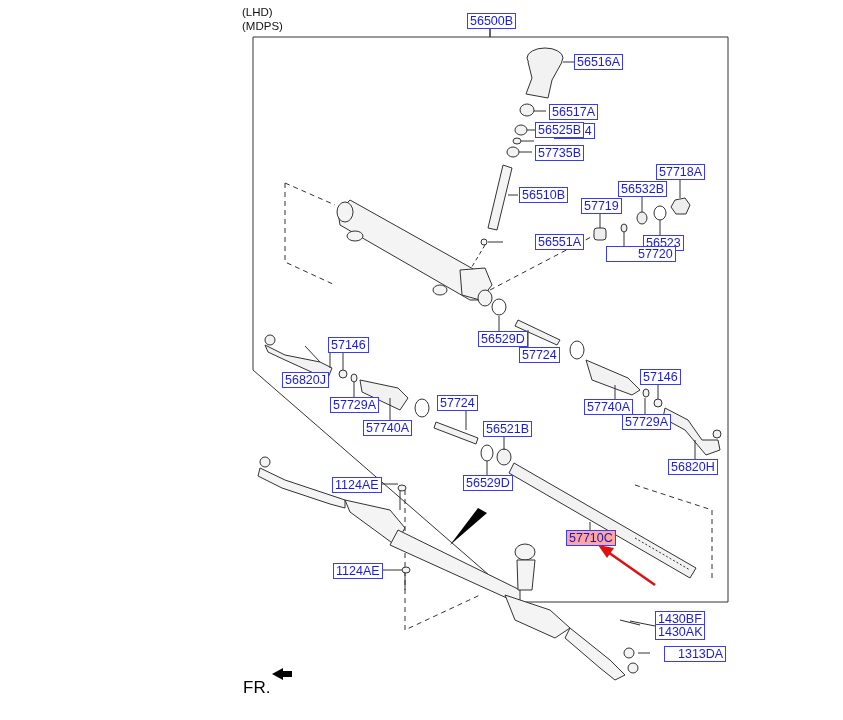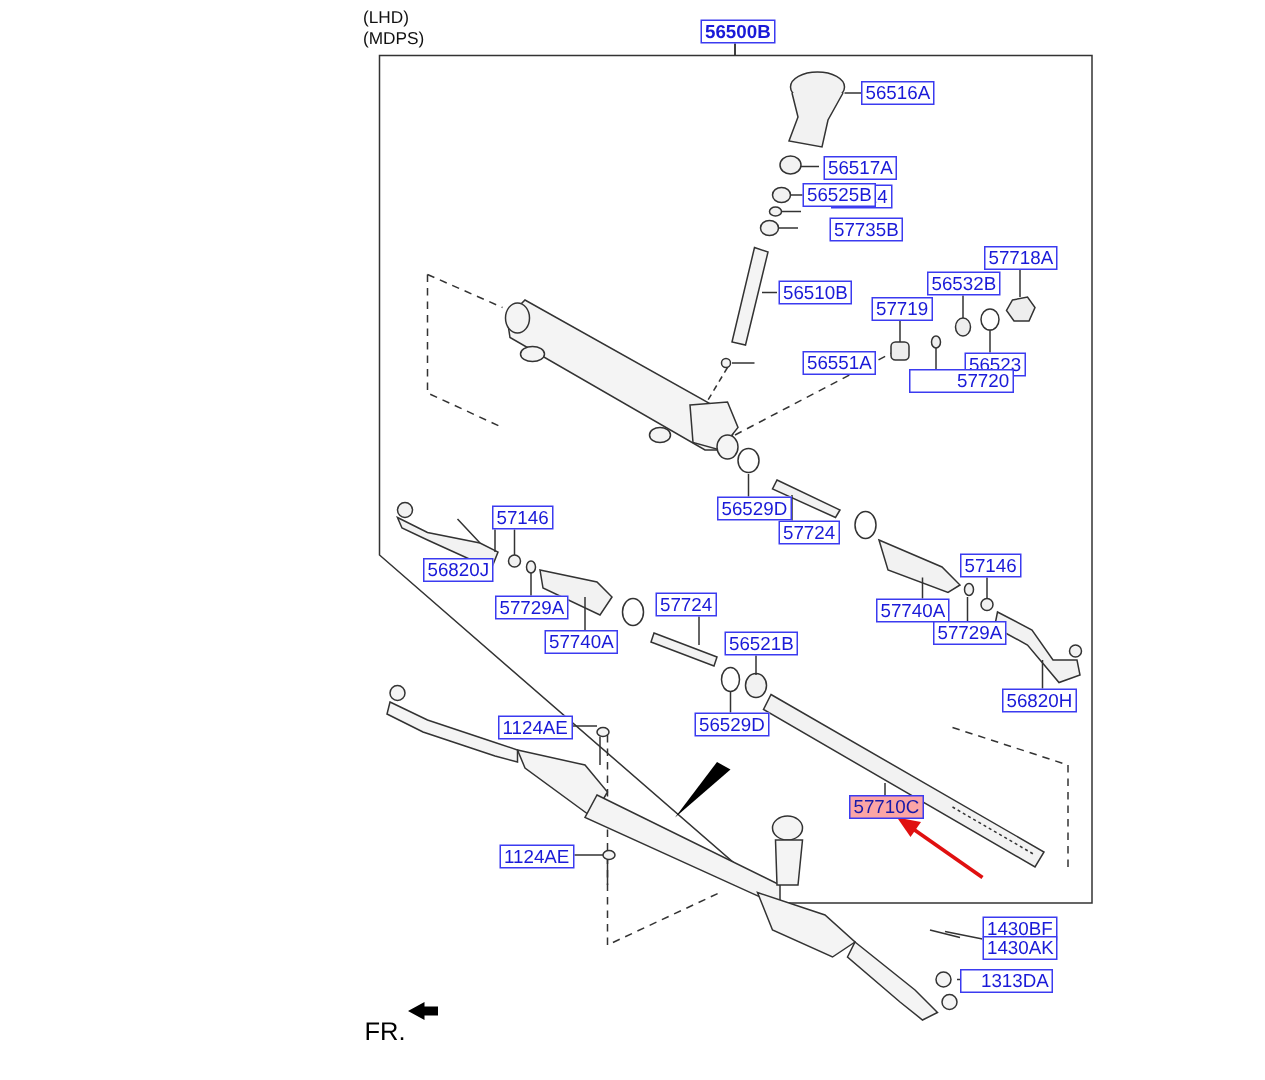--- a/index.html
+++ b/index.html
@@ -148,26 +148,26 @@
     <polygon points="598,545 614,548 607,558" stroke="none"></polygon>
   </g>
 
   <polygon points="272,674 283,668 283,671 292,671 292,677 283,677 283,680" fill="#000"></polygon>
 </svg>
 
 <div class="note" style="left:242px;top:6px;">(LHD)</div>
 <div class="note" style="left:242px;top:20px;">(MDPS)</div>
 <div class="fr">FR.</div>
 
-<div class="lbl" style="left:467px;top:13px;font-weight:bold;">56500B</div>
+<div class="lbl" style="left:467px;top:13px;">56500B</div>
 <div class="lbl" style="left:574px;top:54px;">56516A</div>
 <div class="lbl" style="left:549px;top:104px;">56517A</div>
 <div class="lbl" style="left:554px;top:123px;">57714</div>
 <div class="lbl" style="left:535px;top:122px;">56525B</div>
-<div class="lbl" style="left:553px;top:145px;">57735B</div>
+<div class="lbl" style="left:535px;top:145px;">57735B</div>
 <div class="lbl" style="left:656px;top:164px;">57718A</div>
 <div class="lbl" style="left:618px;top:181px;">56532B</div>
 <div class="lbl" style="left:519px;top:187px;">56510B</div>
 <div class="lbl" style="left:581px;top:198px;">57719</div>
 <div class="lbl" style="left:503px;top:234px;margin-left:32px;">56551A</div>
 <div class="lbl" style="left:643px;top:235px;">56523</div>
 <div class="lbl" style="left:606px;top:246px;padding-left:31px;">57720</div>
 <div class="lbl" style="left:282px;top:328px;margin-top:44px;">56820J</div>
 <div class="lbl" style="left:328px;top:337px;">57146</div>
 <div class="lbl" style="left:478px;top:331px;">56529D</div>
@@ -179,13 +179,13 @@
 <div class="lbl" style="left:622px;top:414px;">57729A</div>
 <div class="lbl" style="left:363px;top:420px;">57740A</div>
 <div class="lbl" style="left:483px;top:421px;">56521B</div>
 <div class="lbl" style="left:668px;top:459px;">56820H</div>
 <div class="lbl" style="left:463px;top:475px;">56529D</div>
 <div class="lbl" style="left:332px;top:477px;">1124AE</div>
 <div class="lbl hl" style="left:566px;top:530px;">57710C</div>
 <div class="lbl" style="left:333px;top:563px;">1124AE</div>
 <div class="lbl" style="left:655px;top:611px;">1430BF</div>
 <div class="lbl" style="left:655px;top:624px;">1430AK</div>
-<div class="lbl" style="left:640px;top:646px;padding-left:13px;">1313DA</div>
+<div class="lbl" style="left:664px;top:646px;padding-left:13px;">1313DA</div>
 
 </body></html>

